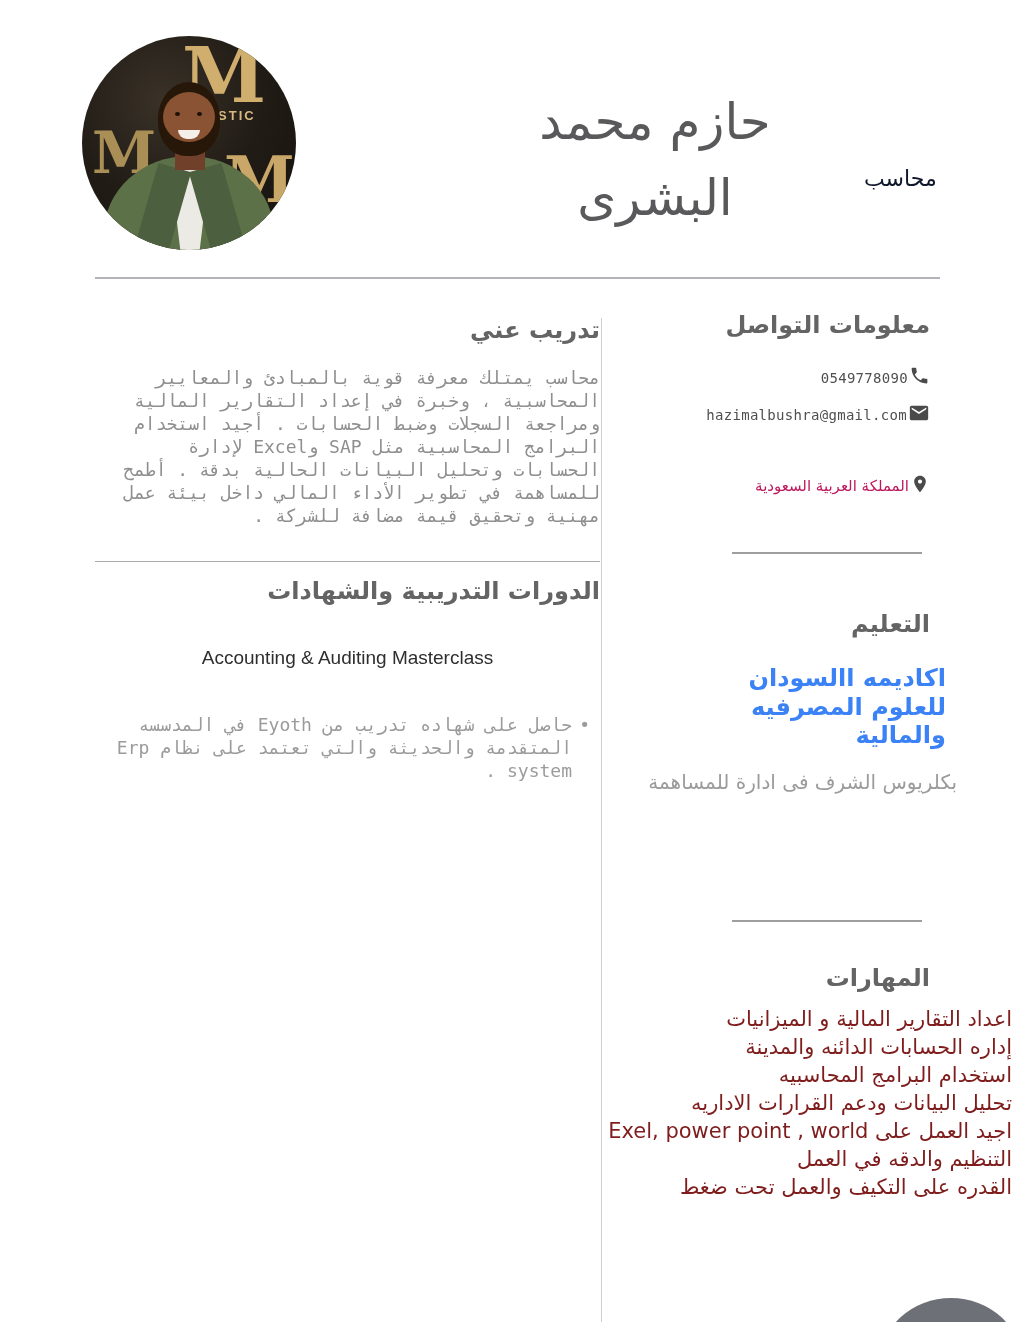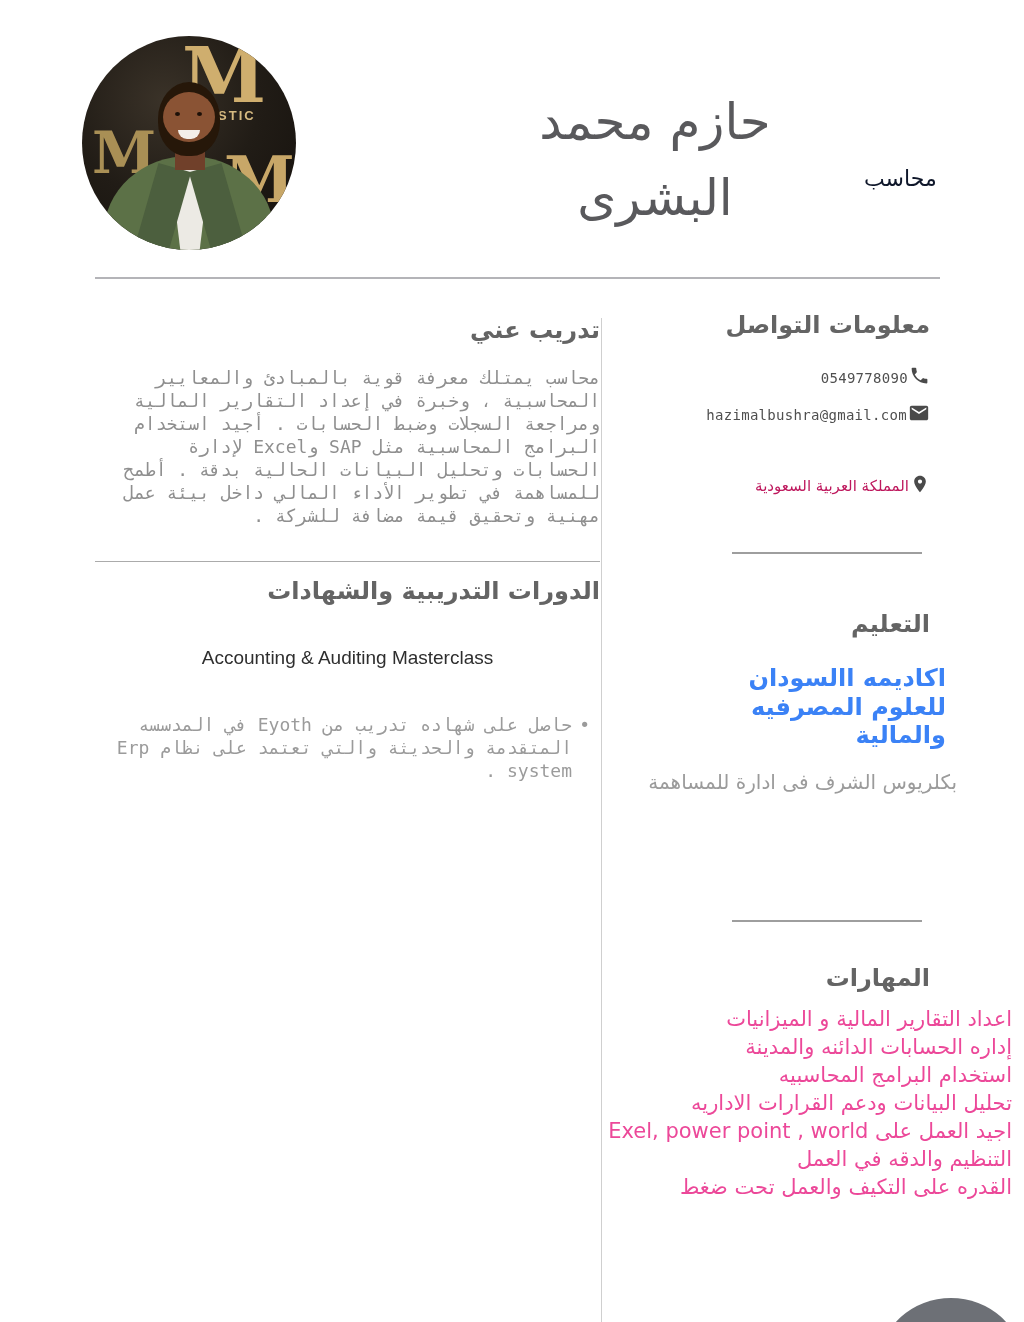--- a/index.html
+++ b/index.html
@@ -67,21 +67,21 @@
   .c-row svg { flex:0 0 auto; }
   .loc-row { margin-top:44px; }
   .loc-row .c-text { font-family:"DejaVu Sans",sans-serif; font-size:15px; color:#be185d; }
   .side-divider { width:190px; height:2px; background:#9e9e9e; margin:52px 8px 0 auto; }
   .edu-title { margin-top:56px; }
   .edu-school { width:200px; margin:26px -16px 0 auto; font-size:24px; line-height:28.5px; font-weight:700; color:#3b82f6; }
   .edu-degree { margin:20px -27px 0 auto; font-size:20px; color:#9b9b9b; white-space:nowrap; }
   .side-divider2 { margin-top:126px; }
   .skills-title { margin-top:42px; }
   .skills-list { list-style:none; margin:13px -82px 0 0; padding:0; }
-  .skills-list li { white-space:nowrap; font-size:21px; line-height:28px; color:#ec4899; }
+  .skills-list li { white-space:nowrap; font-size:21px; line-height:28px; color:#7f1d1d; }
 
   .corner-blob { position:absolute; left:880px; top:1298px; width:142px; height:130px; border-radius:50%; background:#6d7076; }
 </style>
 </head>
 <body>
 
 <div class="page">
 
   <div class="avatar">
     <span class="av-m av-m1">M</span>

